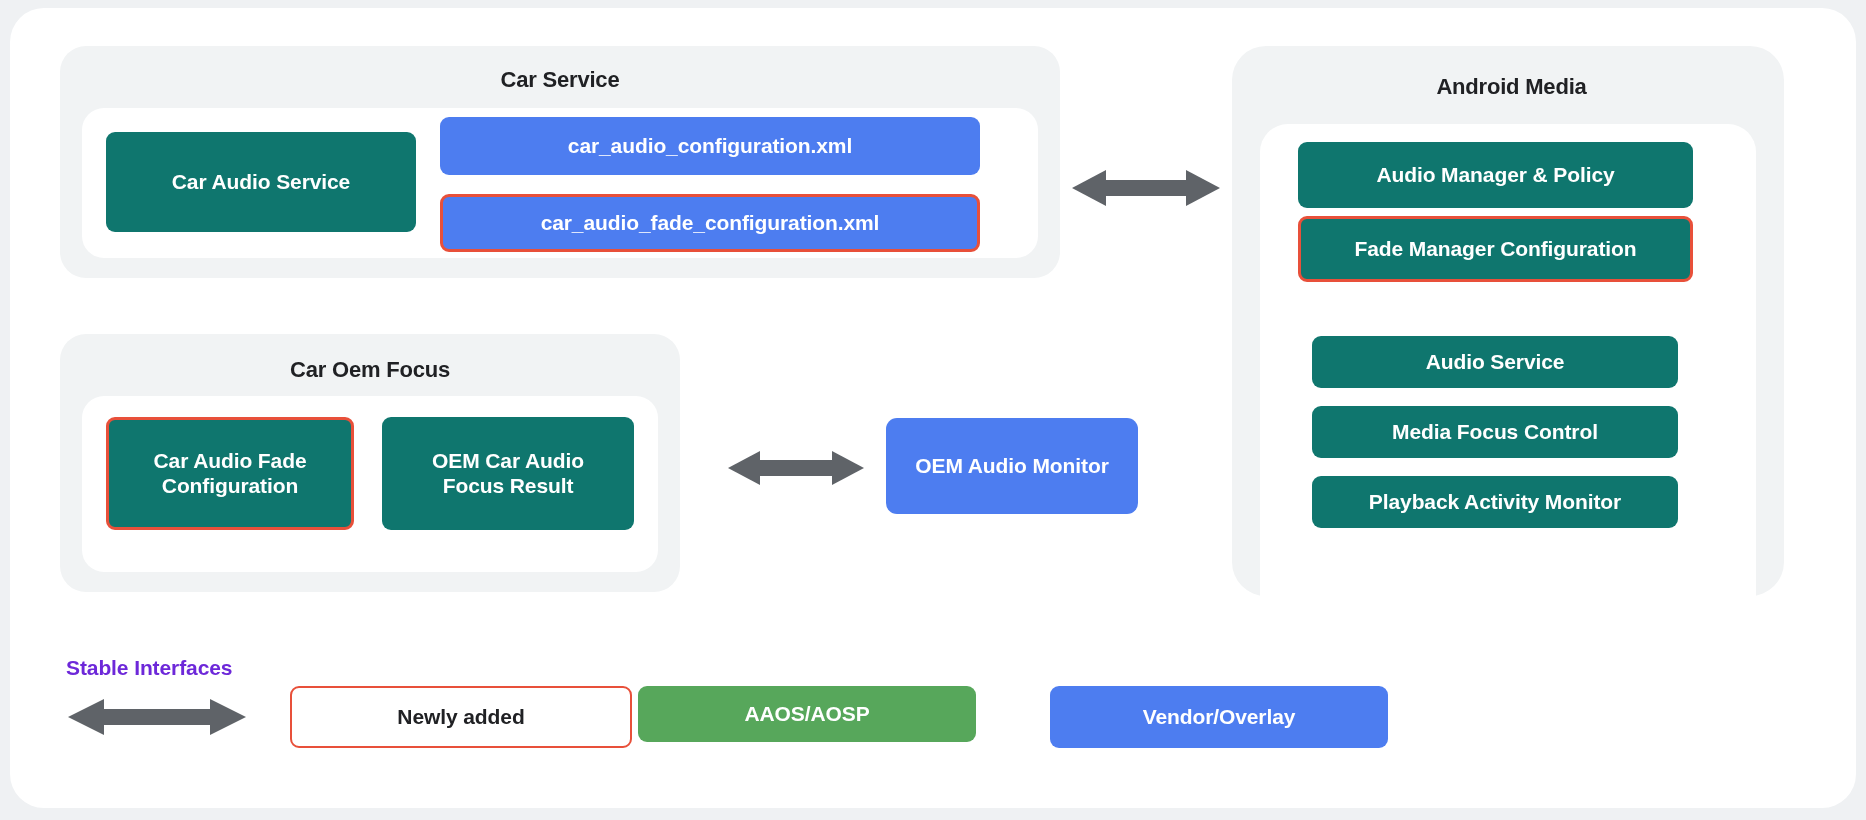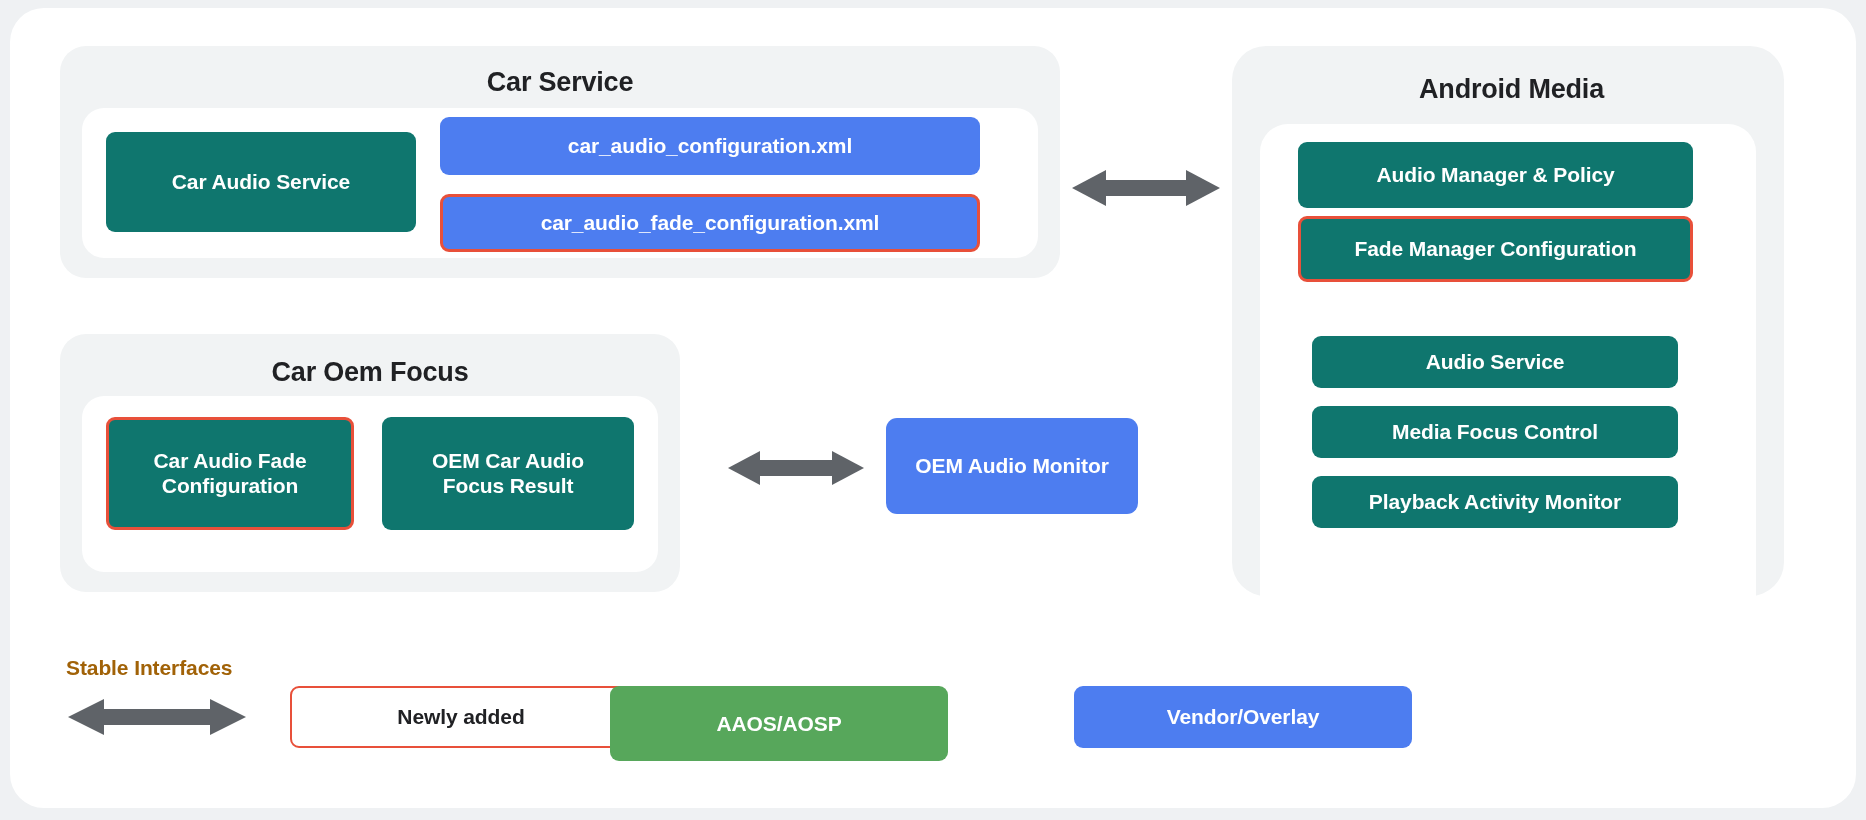--- a/index.html
+++ b/index.html
@@ -37,21 +37,21 @@
     position: absolute;
     background: #f1f3f4;
     border-radius: 26px;
     box-sizing: border-box;
   }
   .group-title {
     position: absolute;
     left: 0;
     right: 0;
     text-align: center;
-    font-size: 27px;
+    font-size: 22px;
     font-weight: bold;
     color: #202124;
     letter-spacing: -0.2px;
   }
 
   
   .inner {
     position: absolute;
     background: #ffffff;
     border-radius: 22px;
@@ -79,21 +79,21 @@
   .outlined {
     border: 3px solid #e8503a;
     align-items: center;
   }
 
   
   .legend-label {
     position: absolute;
     font-size: 21px;
     font-weight: bold;
-    color: #a16207;
+    color: #6d28d9;
     letter-spacing: -0.1px;
   }
   .legend-box {
     position: absolute;
     display: flex;
     align-items: center;
     justify-content: center;
     border-radius: 9px;
     font-size: 21px;
     font-weight: bold;
@@ -213,22 +213,22 @@
           <rect x="32" y="13" width="114" height="16"></rect>
           <polygon points="178,21 142,3 142,39"></polygon>
         </g>
       </svg>
     </div>
 
     <div class="legend-box white" style="left:280px; top:678px; width:342px; height:62px;">
       <span>Newly added</span>
     </div>
 
-    <div class="legend-box green" style="left:600px; top:678px; width:338px; height:75px;">
+    <div class="legend-box green" style="left:628px; top:678px; width:338px; height:56px;">
       <span>AAOS/AOSP</span>
     </div>
 
-    <div class="legend-box blue" style="left:1040px; top:678px; width:338px; height:62px;margin-left:24px;">
+    <div class="legend-box blue" style="left:1040px; top:678px; width:338px; height:62px;">
       <span>Vendor/Overlay</span>
     </div>
 
   </div>
 </div>
 
 </body></html>

